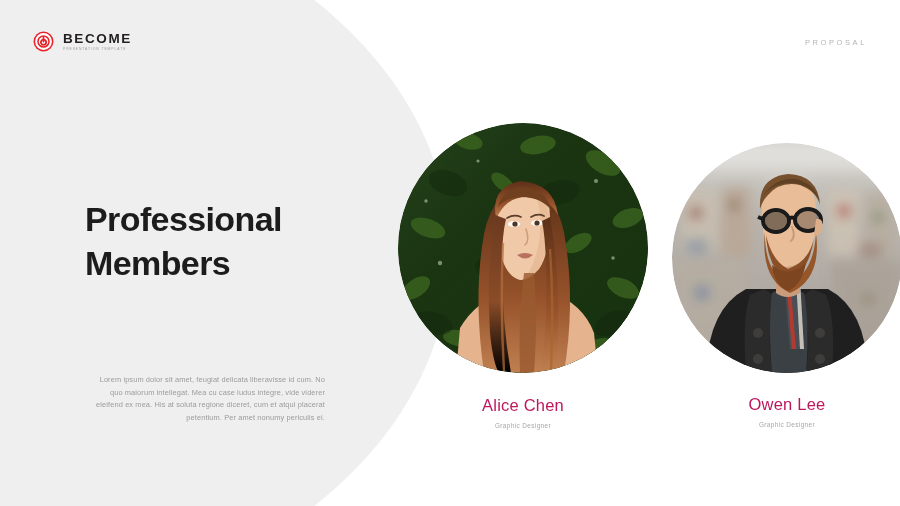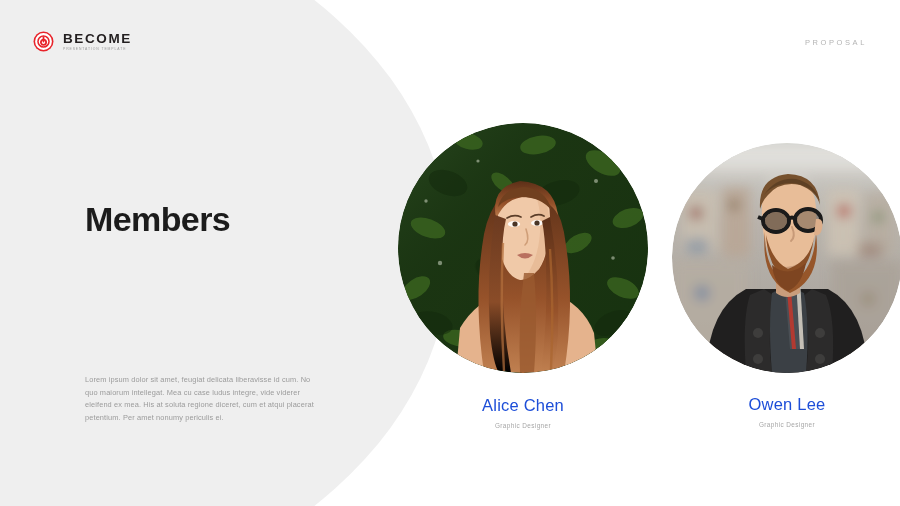--- a/index.html
+++ b/index.html
@@ -88,37 +88,38 @@
   .headline span { display:block; }
   .body-copy {
     position:absolute;
     left:85px; top:374px;
     width:240px;
     font-size:7.4px;
     line-height:1.72;
     color:#9b9b9b;
     letter-spacing:0.12px;
     z-index:5;
+    text-align:right;
   }
 
   
   .member {
     position:absolute;
     z-index:4;
     text-align:center;
   }
   .member-photo {
     border-radius:50%;
     overflow:hidden;
     position:relative;
   }
   .member-name {
     font-size:16.5px;
     font-weight:normal;
-    color:#1d4ed8;
+    color:#be185d;
     letter-spacing:0.2px;
   }
   .member-role {
     font-size:6.4px;
     color:#a6a6a6;
     letter-spacing:0.4px;
     margin-top:7px;
   }
 
   #member-1 { left:398px; top:123px; width:250px; }
@@ -152,20 +153,21 @@
     </span>
     <span class="logo-text-wrap">
       <span class="logo-word">BECOME</span>
       <span class="logo-sub">PRESENTATION TEMPLATE</span>
     </span>
   </div>
 
   <div class="proposal">PROPOSAL</div>
 
   <h1 class="headline">
+    <span>Professional</span>
     <span>Members</span>
   </h1>
 
   <p class="body-copy">Lorem ipsum dolor sit amet, feugiat delicata liberavisse id cum. No quo maiorum intellegat. Mea cu case ludus integre, vide viderer eleifend ex mea. His at soluta regione diceret, cum et atqui placerat petentium. Per amet nonumy periculis ei.</p>
 
   <div class="member" id="member-1">
     <div class="member-photo">
       <svg class="photo-svg" viewBox="0 0 250 250" preserveAspectRatio="xMidYMid slice" aria-hidden="true">
         <defs>
           <clipPath id="c1">

